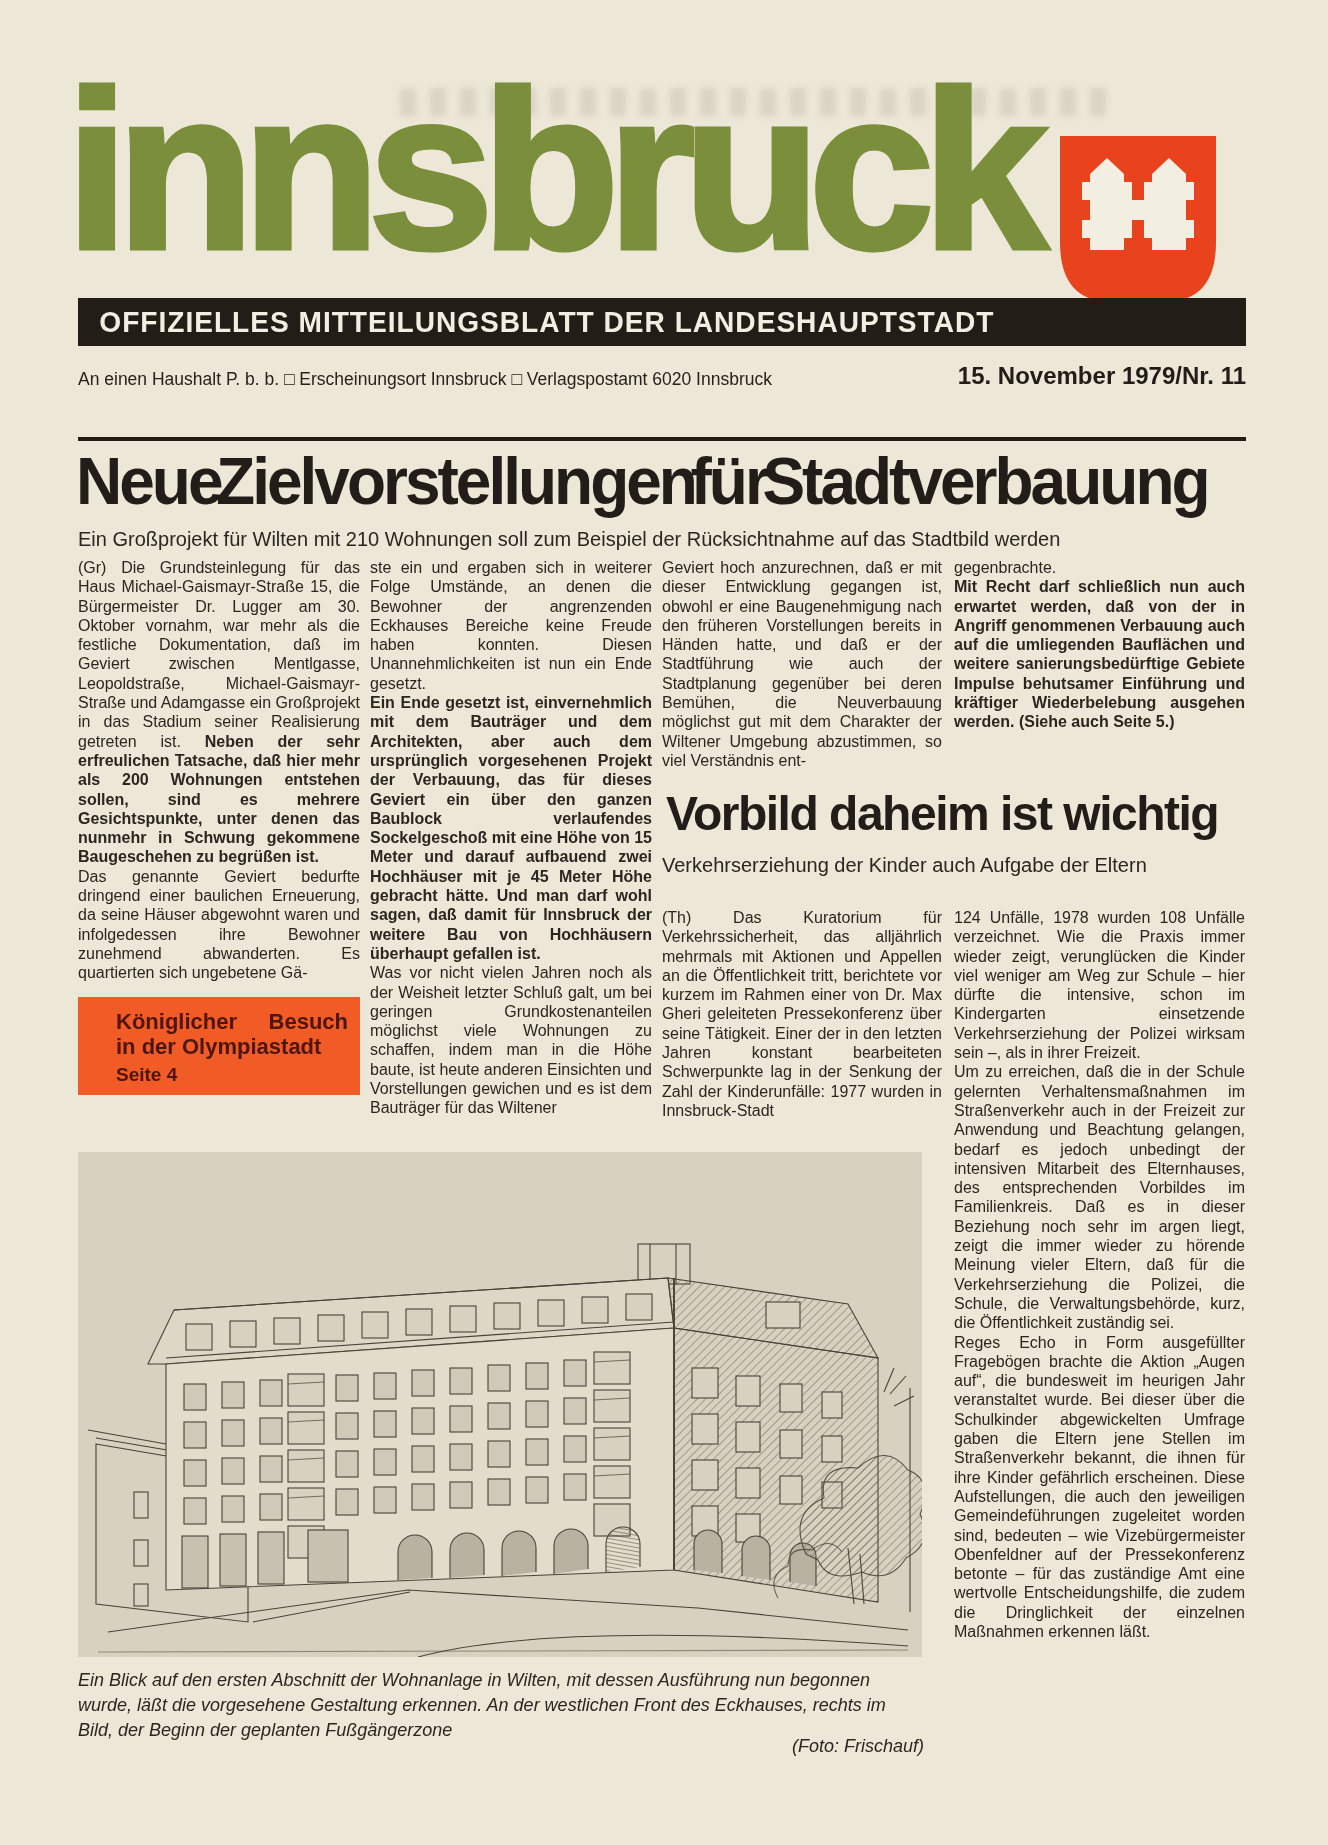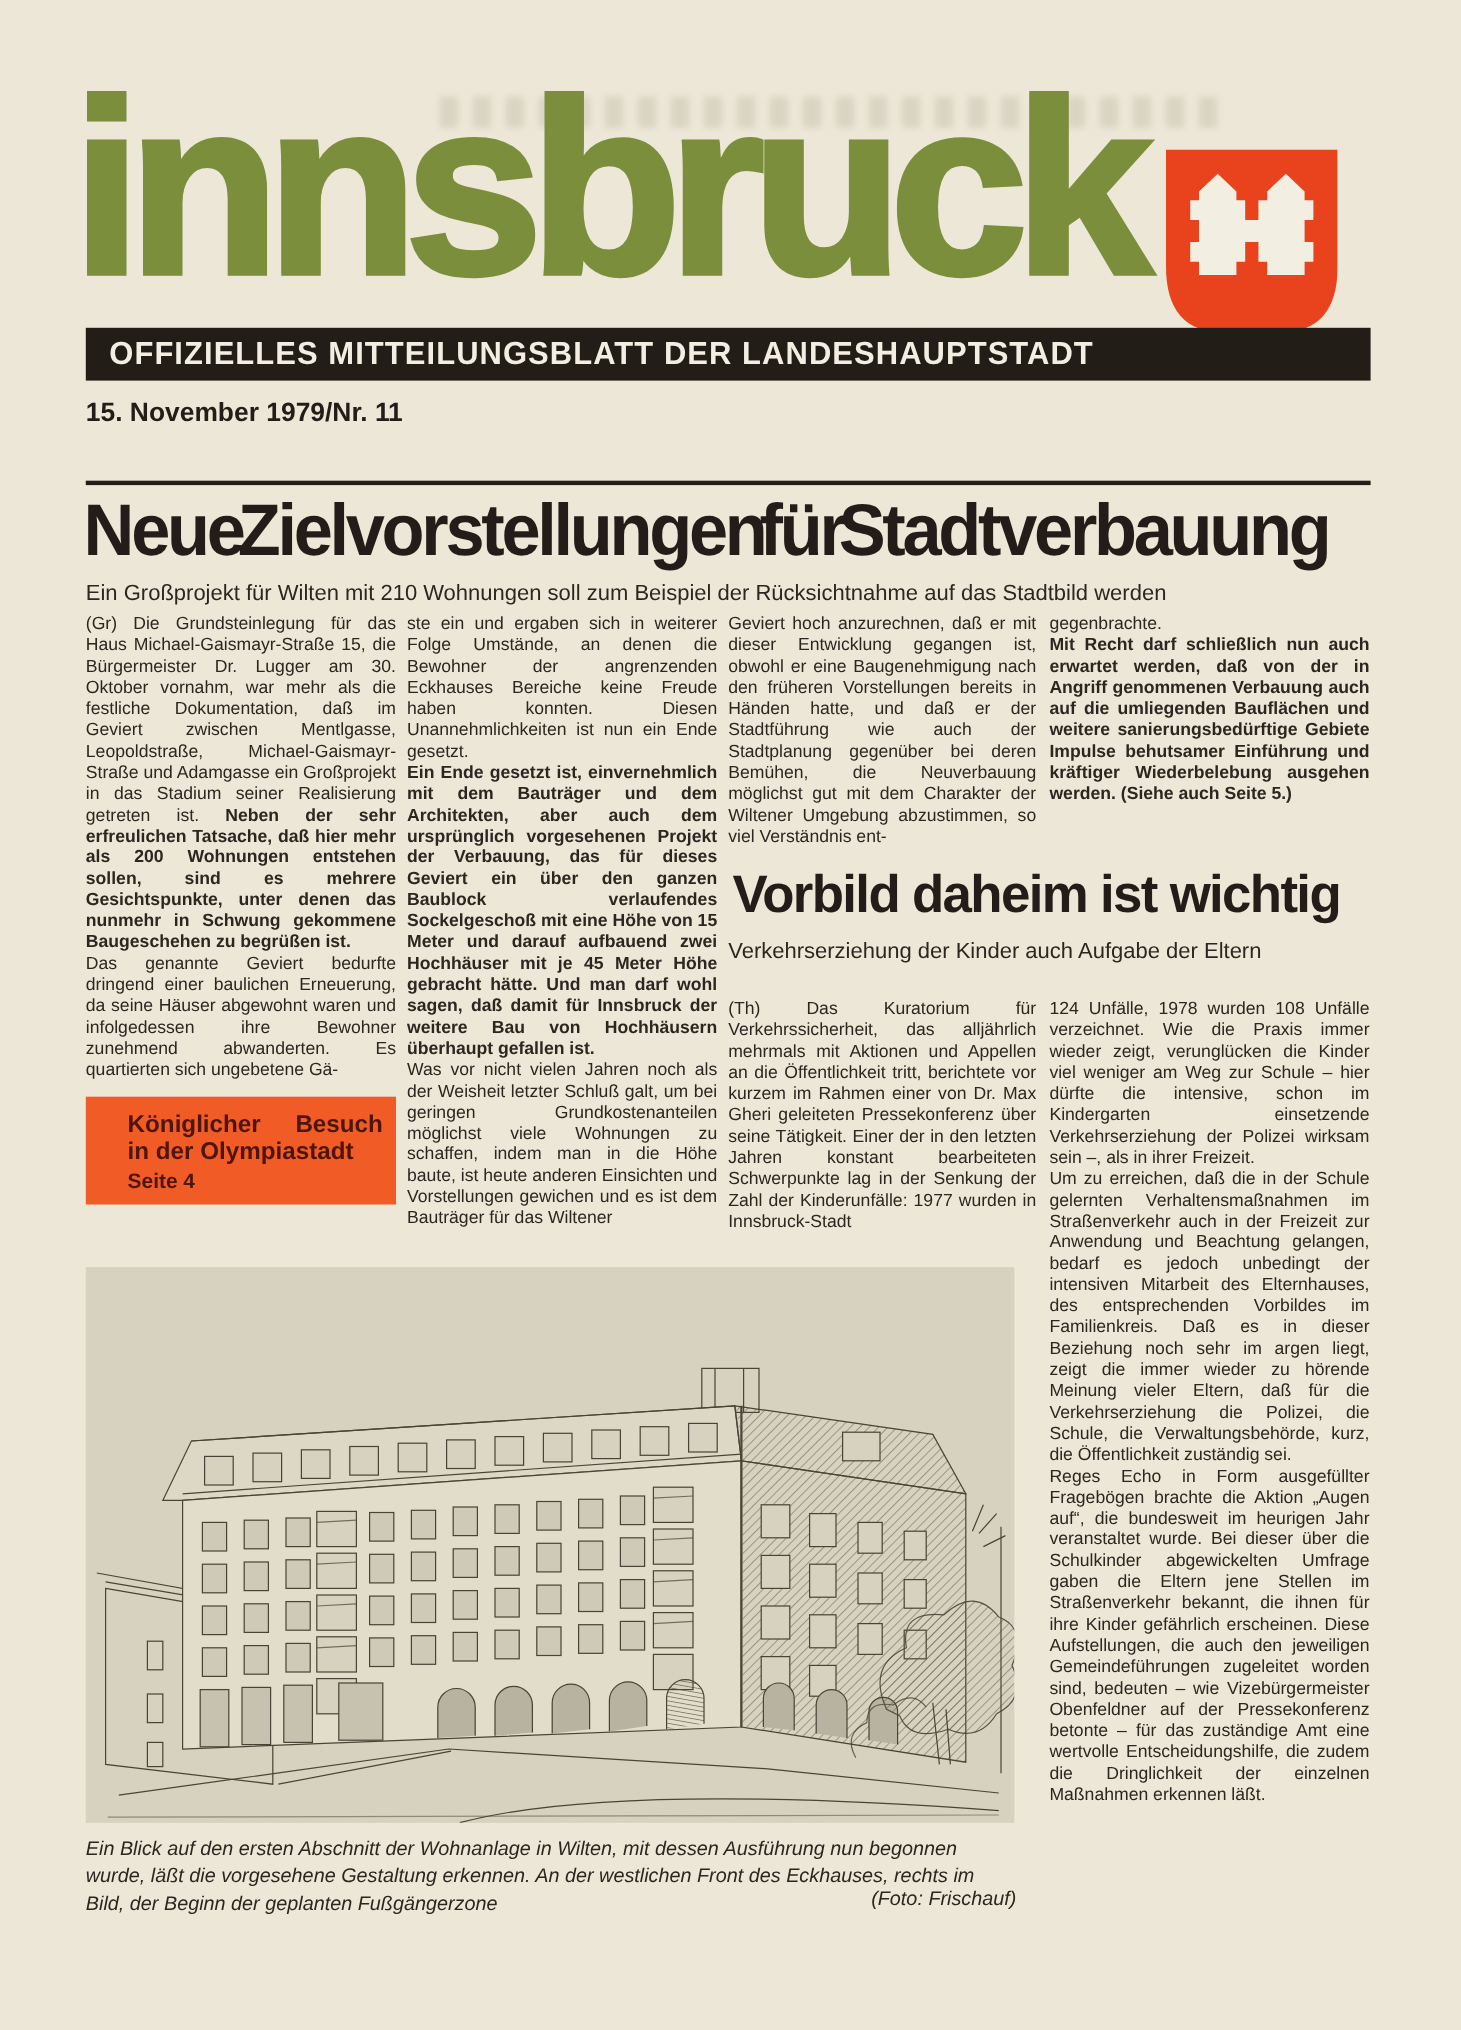--- a/index.html
+++ b/index.html
@@ -50,21 +50,21 @@
   .h2{font-size:48px;line-height:1;font-weight:700;color:#221d18;letter-spacing:-1.5px;margin:4px;}
   .deck2{font-size:20px;margin-top:16px;color:#2b2620;}
   .a2l{top:908px;left:662px;width:280px;}
   .a2r{top:908px;left:954px;width:291px;}
 
   
   .photo{position:absolute;top:1152px;left:78px;width:844px;height:505px;background:#d7d1c0;}
   .photo svg{display:block;width:100%;height:100%;}
   .caption{position:absolute;top:1668px;left:78px;width:846px;font-style:italic;
            font-size:18px;line-height:25px;color:#2b2620;}
-  .credit{position:absolute;top:46px;right:0;font-style:italic;}
+  .credit{position:absolute;top:66px;right:0;font-style:italic;}
 </style>
 </head>
 <body>
 
 <div class="page">
 
   <div class="ghost-bleed"></div>
 
   <div class="logo">innsbruck</div>
 
@@ -75,20 +75,21 @@
       <path d="M92,46 L92,38 L109,22 L126,38 L126,46 L134,46 L134,64 L126,64 L126,84 L134,84 L134,102 L126,102 L126,114 L92,114 L92,102 L84,102 L84,84 L92,84 L92,64 L84,64 L84,46 Z" fill="#f2eee1"></path>
       <rect x="62" y="64" width="32" height="20" fill="#f2eee1"></rect>
     </svg>
   </div>
 
   <div class="band">
     <span>OFFIZIELLES MITTEILUNGSBLATT DER LANDESHAUPTSTADT</span>
   </div>
 
   <div class="issue-row">
+    <span class="mailing">An einen Haushalt P. b. b. □ Erscheinungsort Innsbruck □ Verlagspostamt 6020 Innsbruck</span>
     <span class="issue">15. November 1979/Nr. 11</span>
   </div>
 
   <div class="rule"></div>
 
   <div class="h1">Neue Zielvorstellungen für Stadtverbauung</div>
   <div class="deck">Ein Großprojekt für Wilten mit 210 Wohnungen soll zum Beispiel der Rücksichtnahme auf das Stadtbild werden</div>
 
   <div class="col c1">
     <p><span>(Gr) Die Grundsteinlegung für das Haus Michael-Gaismayr-Straße 15, die Bürgermeister Dr. Lugger am 30. Oktober vornahm, war mehr als die festliche Dokumentation, daß im Geviert zwischen Mentlgasse, Leopoldstraße, Michael-Gaismayr-Straße und Adamgasse ein Großprojekt in das Stadium seiner Realisierung getreten ist.</span> <span class="b">Neben der sehr erfreulichen Tatsache, daß hier mehr als 200 Wohnungen entstehen sollen, sind es mehrere Gesichtspunkte, unter denen das nunmehr in Schwung gekommene Baugeschehen zu begrüßen ist.</span></p>

